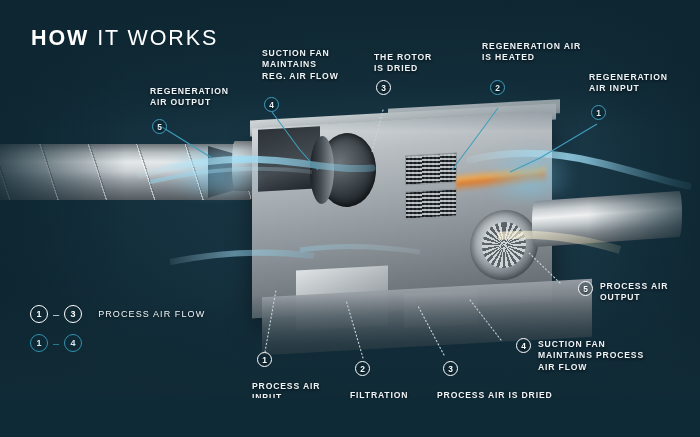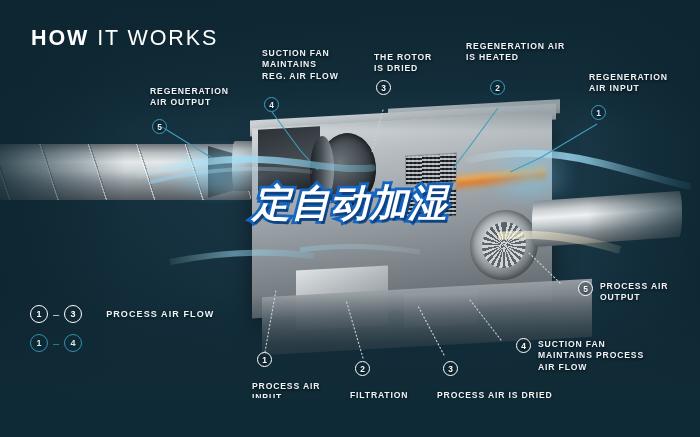--- a/index.html
+++ b/index.html
@@ -196,21 +196,21 @@
   .lg-circ {
     width:18px; height:18px; border-radius:50%;
     border:1.3px solid #fff; color:#fff;
     font-size:9px; font-weight:700;
     display:flex; align-items:center; justify-content:center;
   }
   .lg-circ.cy { border-color:#2f92b0; color:#cfe9f2; }
   .lg-dash { color:#dfe9ee; font-size:11px; margin:0 5px; }
   .lg-dash.cy { color:#2f92b0; }
   .lg-label {
-    margin-left: 24px; color:#eef4f7; font-size:9px; font-weight:700;
+    margin-left: 16px; color:#eef4f7; font-size:9px; font-weight:400;
     letter-spacing:1.1px; text-transform:uppercase;
     text-shadow: 0 1px 3px rgba(0,0,0,.6);
   }
 
   
   .headline {
     position:absolute; left:0; right:0; top:182px;
     text-align:center;
     font-family: "DejaVu Sans", sans-serif;
     font-weight: 700;
@@ -312,21 +312,21 @@
 
   <div class="callout" style="left:262px; top:48px;">SUCTION FAN
 MAINTAINS
 REG. AIR FLOW</div>
   <div class="marker cy" style="left:264px; top:97px;">4</div>
 
   <div class="callout" style="left:374px; top:52px;">THE ROTOR
 IS DRIED</div>
   <div class="marker" style="left:376px; top:80px;">3</div>
 
-  <div class="callout" style="left:466px; top:41px;">REGENERATION AIR
+  <div class="callout" style="left:482px; top:41px;">REGENERATION AIR
 IS HEATED</div>
   <div class="marker cy" style="left:490px; top:80px;">2</div>
 
   <div class="callout" style="left:589px; top:72px;">REGENERATION
 AIR INPUT</div>
   <div class="marker cy" style="left:591px; top:105px;">1</div>
 
   <div class="marker" style="left:578px; top:281px;">5</div>
   <div class="callout" style="left:600px; top:281px;">PROCESS AIR
 OUTPUT</div>
@@ -357,16 +357,15 @@
     </div>
 
     <div class="legend-row" style="margin-top:7px;">
       <span class="lg-circ cy">1</span>
       <span class="lg-dash cy">–</span>
       <span class="lg-circ cy">4</span>
     </div>
   </div>
 
   <div class="headline">
-    <span class="l2">定自动加湿</span>
   </div>
 
 </div>
 
 </body></html>

